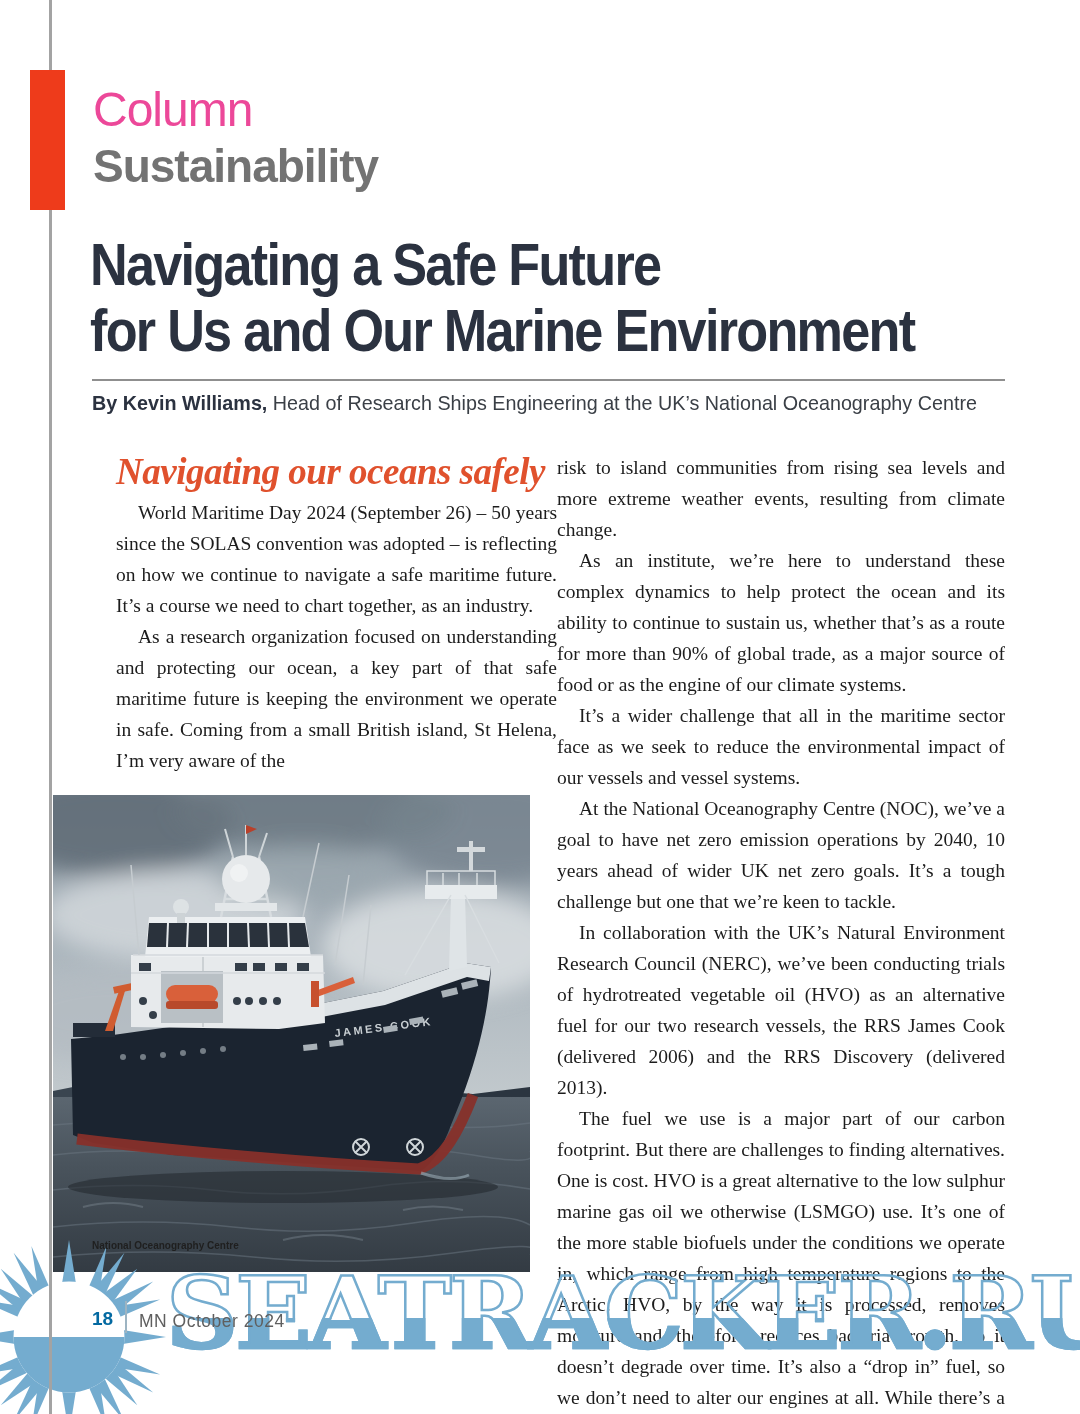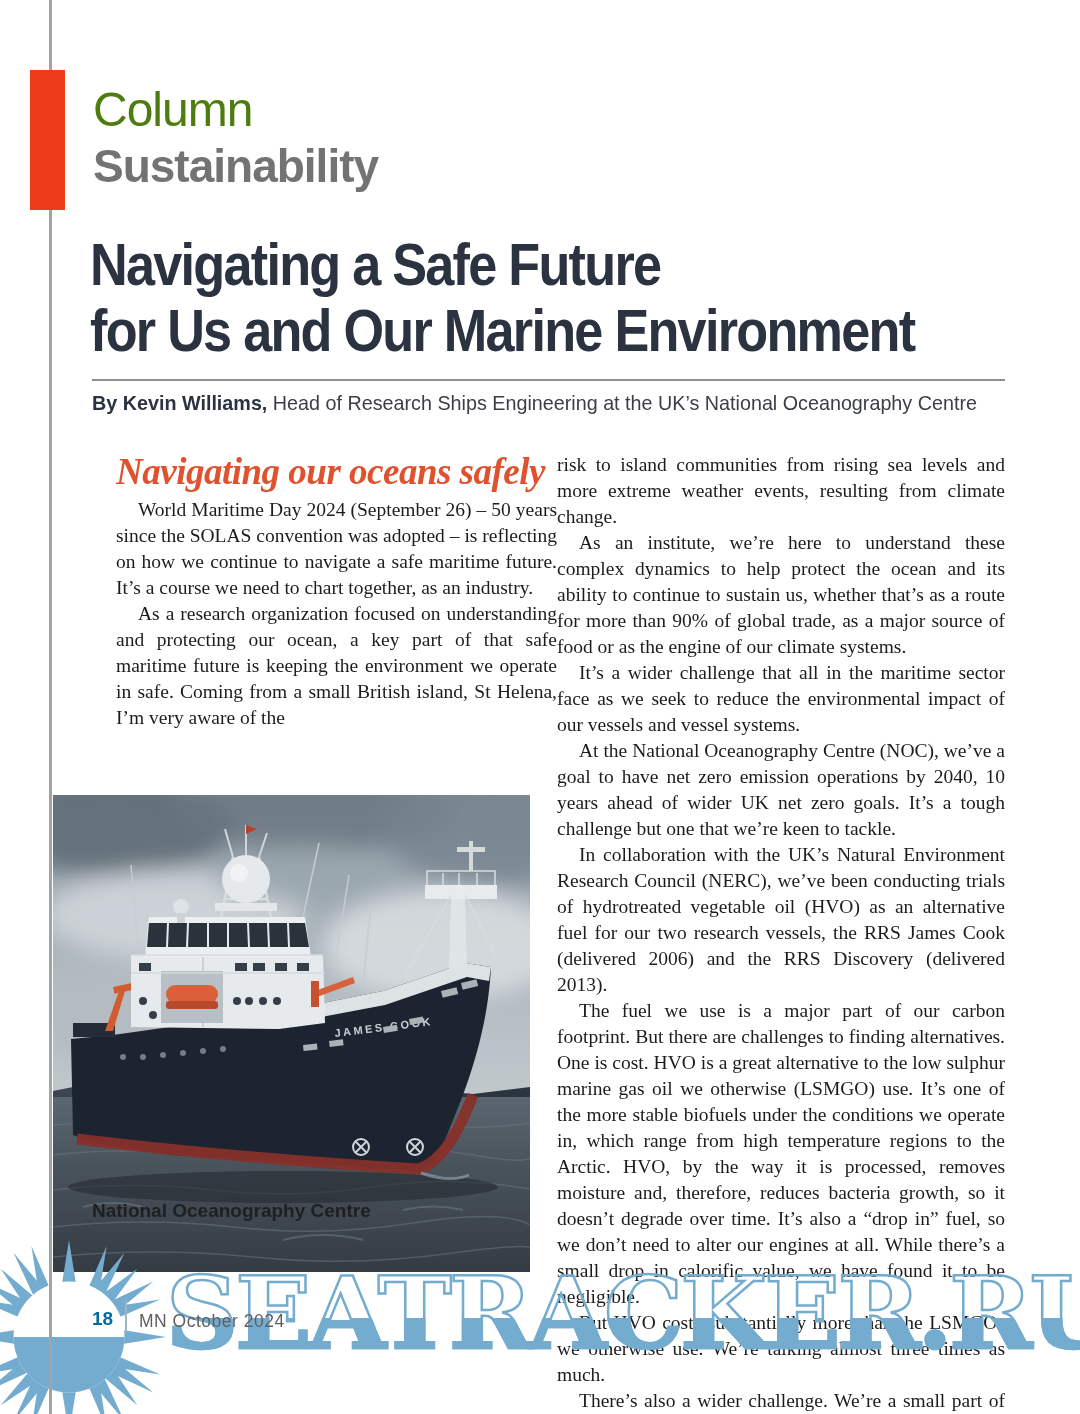--- a/index.html
+++ b/index.html
@@ -6,46 +6,46 @@
   body{
     width:1080px;height:1414px;position:relative;overflow:hidden;
     background:#ffffff;font-family:"Liberation Sans",sans-serif;
   }
   
   .vline{position:absolute;left:49px;top:0;width:3px;height:1414px;background:#a3a3a3;z-index:12;}
   .red-block{position:absolute;left:30px;top:70px;width:35px;height:140px;background:#ee3b1b;z-index:13;}
 
   
   .kicker{position:absolute;left:93px;top:84px;font-size:48px;line-height:52px;
-    color:#4d7c0f;letter-spacing:-1px;z-index:14;}
+    color:#ec4899;letter-spacing:-1px;z-index:14;}
   .section{position:absolute;left:93px;top:140px;font-size:46px;line-height:52px;
     font-weight:bold;color:#737373;letter-spacing:-1px;z-index:14;}
 
   
   .title{position:absolute;left:90px;top:232px;font-weight:bold;color:#2b3240;
     font-size:60px;line-height:66px;letter-spacing:-2px;white-space:nowrap;
     transform:scaleX(0.87);transform-origin:left top;}
   .rule{position:absolute;left:92px;top:379px;width:913px;height:2px;background:#8f8f8f;}
   .byline{position:absolute;left:92px;top:391px;font-size:21px;color:#3a3f46;white-space:nowrap;
     transform:scaleX(0.94);transform-origin:left top;}
   .byline b{color:#2b3240;}
 
   
   .col{position:absolute;top:452px;color:#1c1c1c;}
   .col-left{left:92px;width:441px;margin-left:24px;}
   .col-right{left:557px;width:448px;}
   .lead-h{font-family:"Liberation Serif",serif;font-style:italic;font-weight:bold;
     font-size:37px;line-height:40px;color:#e0512d;margin:0 0 5px 0;letter-spacing:-0.5px;}
-  .col p{font-family:"Liberation Serif",serif;font-size:19.5px;line-height:26px;
+  .col p{font-family:"Liberation Serif",serif;font-size:19.5px;line-height:31px;
     text-align:justify;margin:0;hyphens:auto;}
   .col p.ind{text-indent:22px;}
 
   
   .photo{position:absolute;left:53px;top:795px;width:477px;height:477px;z-index:1;}
-  .caption{position:absolute;left:92px;top:1200px;font-size:19px;font-weight:bold;
+  .caption{position:absolute;left:92px;top:1240px;font-size:10px;font-weight:bold;
     color:#1f1f1f;z-index:10;}
 
   
   .pagenum{position:absolute;left:92px;top:1308px;font-size:19px;font-weight:bold;color:#0369a1;z-index:10;}
   .footer-div{position:absolute;left:125px;top:1301px;width:2px;height:32px;background:#9db4c2;z-index:10;}
   .issue{position:absolute;left:139px;top:1311px;font-size:17.5px;color:#5f5f5f;letter-spacing:0.5px;z-index:10;}
 
   
   .wm{position:absolute;left:0;top:0;width:1080px;height:1414px;z-index:5;pointer-events:none;}
   .wm-sun{position:absolute;left:-30px;top:1238px;width:198px;height:198px;}

